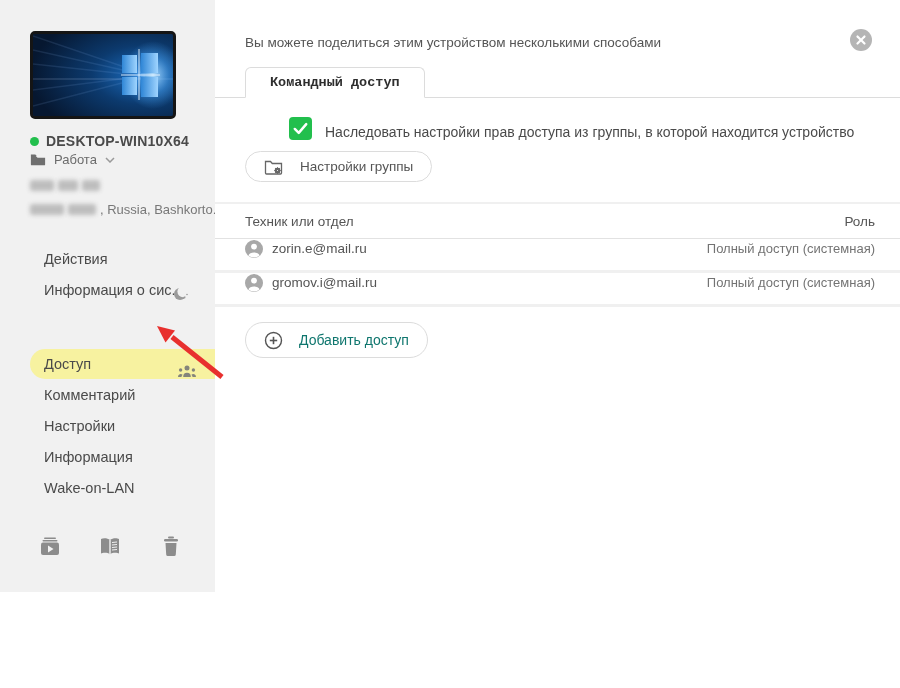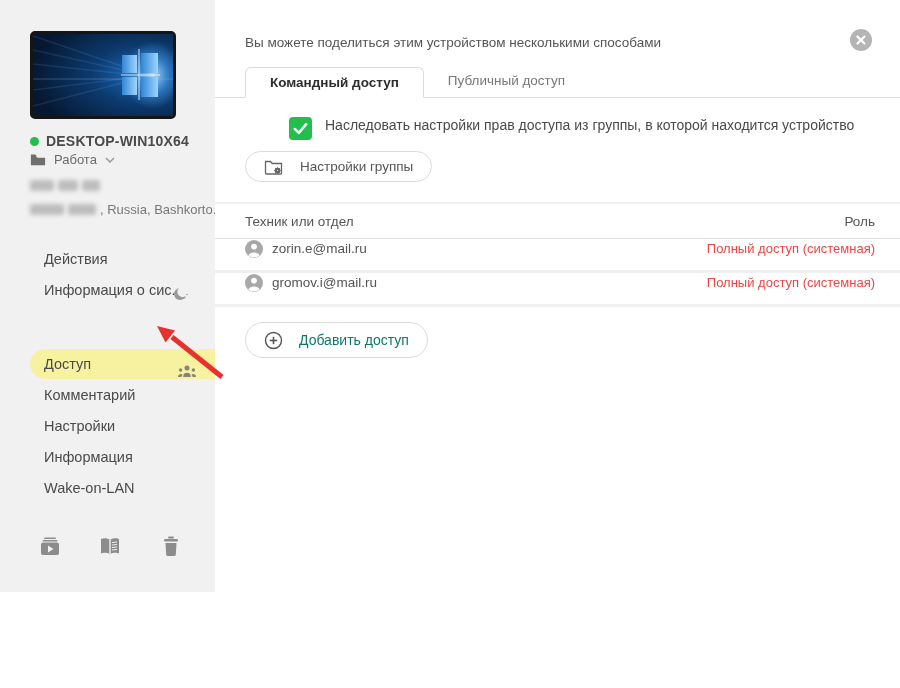--- a/index.html
+++ b/index.html
@@ -32,35 +32,35 @@
   .menu-item.active{background:var(--highlight-yellow);border-radius:15px 0 0 15px;margin-top:44px;}
   .menu-item .right-icon{position:absolute;top:7px;}
   .footer-icons{position:absolute;left:0;bottom:34px;width:215px;height:24px;}
   .footer-icons .f-ic{position:absolute;top:0;cursor:pointer;}
   
   .panel{position:absolute;left:215px;top:0;width:685px;height:688px;background:#fff;}
   .panel-inner{padding:28px 25px 0 30px;}
   .panel-title{font-size:15px;font-weight:bold;color:#333;}
   .panel-sub{margin-top:7px;font-size:13.5px;color:#555;}
   .close-btn{position:absolute;top:29px;right:28px;width:22px;height:22px;cursor:pointer;}
-  .tabs{margin:17px -25px 0 -30px;padding-left:30px;border-bottom:1px solid var(--border);height:31px;display:flex;align-items:flex-end;}
+  .tabs{margin:17px -25px 0 -30px;padding-left:30px;border-bottom:1px solid var(--border);height:31px;display:flex;align-items:flex-end;font-family:Liberation Mono, monospace;}
   .tab{height:31px;line-height:30px;padding:0 24px;font-size:13.5px;color:#777;cursor:pointer;white-space:nowrap;}
   .tab.active{background:#fff;border:1px solid var(--border);border-bottom:1px solid #fff;border-radius:6px 6px 0 0;margin-bottom:-1px;color:#2e2e2e;font-weight:bold;}
-  .check-row{margin-top:19px;display:flex;align-items:flex-start;gap:13px;padding-left:44px;}
+  .check-row{margin-top:19px;display:flex;align-items:flex-end;gap:13px;padding-left:44px;}
   .checkbox{width:23px;height:23px;border-radius:4px;background:var(--accent-green);display:flex;align-items:center;justify-content:center;cursor:pointer;flex:0 0 auto;}
   .check-label{font-size:14px;color:#4a4a4a;}
   .btn{display:inline-flex;align-items:center;gap:16px;border:1px solid var(--border);border-radius:16px;background:#fff;padding:0 18px;height:31px;font-size:13.5px;color:#555;cursor:pointer;font-family:inherit;}
   .btn-group-settings{margin-top:11px;}
   .btn-add{margin-top:15px;height:36px;border-radius:18px;font-size:14px;color:#0f766e;}
   .acl-table{margin:20px -25px 0 -30px;}
   .tbl-head{display:flex;align-items:center;height:37px;padding:0 25px 0 30px;border-top:2px solid var(--soft-band);border-bottom:1px solid #e2e2e2;font-size:13.5px;color:#555;}
   .tbl-head .col-role{margin-left:auto;}
   .tbl-row{display:flex;align-items:center;height:34px;padding:0 25px 12px 30px;border-bottom:3px solid var(--soft-band);background:#fff;}
   .tbl-row .user{display:flex;align-items:center;gap:9px;font-size:13.5px;color:#555;}
-  .tbl-row .role{margin-left:auto;font-size:13px;color:#ef4444;}
+  .tbl-row .role{margin-left:auto;font-size:13px;color:#737373;}
   .arrow-overlay{position:absolute;left:0;top:0;width:280px;height:430px;pointer-events:none;z-index:5;}
 </style>
 </head>
 <body>
 
 <div class="sidebar">
 
   <div class="thumb">
     <svg viewBox="0 0 140 82">
       <defs>
@@ -215,21 +215,20 @@
       <line x1="7.5" y1="7.5" x2="14.5" y2="14.5" stroke="#fff" stroke-width="2.2" stroke-linecap="round"></line>
       <line x1="14.5" y1="7.5" x2="7.5" y2="14.5" stroke="#fff" stroke-width="2.2" stroke-linecap="round"></line>
     </svg>
   </span>
 
   <div class="panel-inner">
     <div class="panel-sub">Вы можете поделиться этим устройством несколькими способами</div>
 
     <div class="tabs">
       <div class="tab active">Командный доступ</div>
-      <div class="tab">Публичный доступ</div>
     </div>
 
     <div class="check-row">
       <span class="checkbox">
         <svg width="15" height="13" viewBox="0 0 17 14">
           <polyline points="2,7.5 6.5,12 15,2" fill="none" stroke="#fff" stroke-width="2.8" stroke-linecap="round" stroke-linejoin="round"></polyline>
         </svg>
       </span>
       <span class="check-label">Наследовать настройки прав доступа из группы, в которой находится устройство</span>
     </div>

